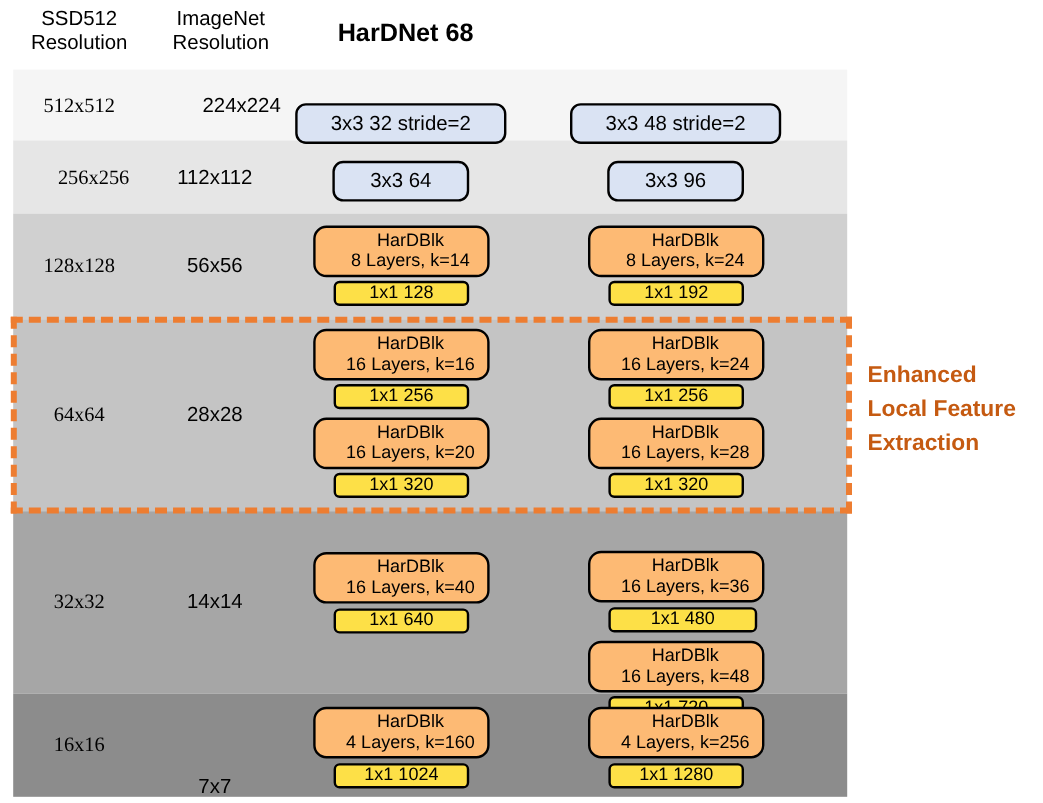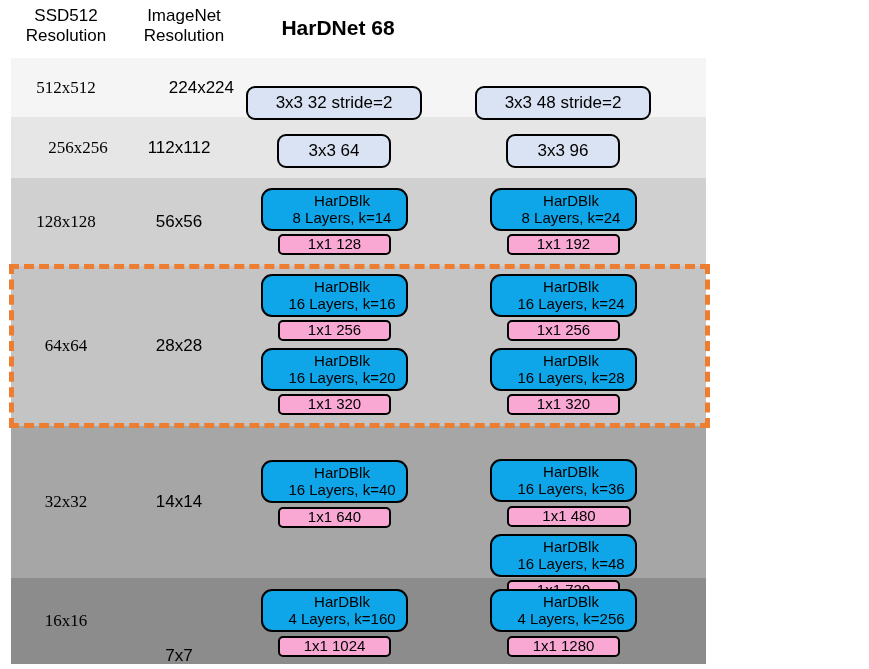--- a/index.html
+++ b/index.html
@@ -76,27 +76,27 @@
     justify-content: center;
     flex-direction: column;
     line-height: 1.12;
   }
   .node.stem {
     background: #dae3f3;
     font-size: 17px;
     border-radius: 9px;
   }
   .node.hardblk {
-    background: #0ea5e9;
+    background: #fdba74;
     font-size: 15px;
     border-radius: 11px;
     padding-left: 15px;
   }
   .node.conv1x1 {
-    background: #f9a8d4;
+    background: #fde047;
     font-size: 15px;
     border-radius: 5px;
     border-width: 2px;
   }
   .node .line { display: block; }
 
   
   #highlight-box {
     position: absolute;
     box-sizing: border-box;
@@ -204,14 +204,17 @@
       <div class="node conv1x1" style="top: 636px; height: 21px; left: 278px; width: 113px;">1x1 1024</div>
       <div class="node hardblk" style="top: 589px; height: 43px; left: 490px; width: 147px;">
         <span class="line">HarDBlk</span>
         <span class="line">4 Layers, k=256</span>
       </div>
       <div class="node conv1x1" style="top: 636px; height: 21px; left: 507px; width: 113px;">1x1 1280</div>
     </div>
 
   <div id="highlight-box" style="left: 9px; top: 264px; width: 701px; height: 164px; border-color: rgb(237, 125, 49);"></div>
 
+  <div id="annotation" style="left: 723px; top: 299px; color: rgb(197, 90, 17);">Enhanced
+Local Feature
+Extraction</div>
 
 </div>
 
 </body></html>

